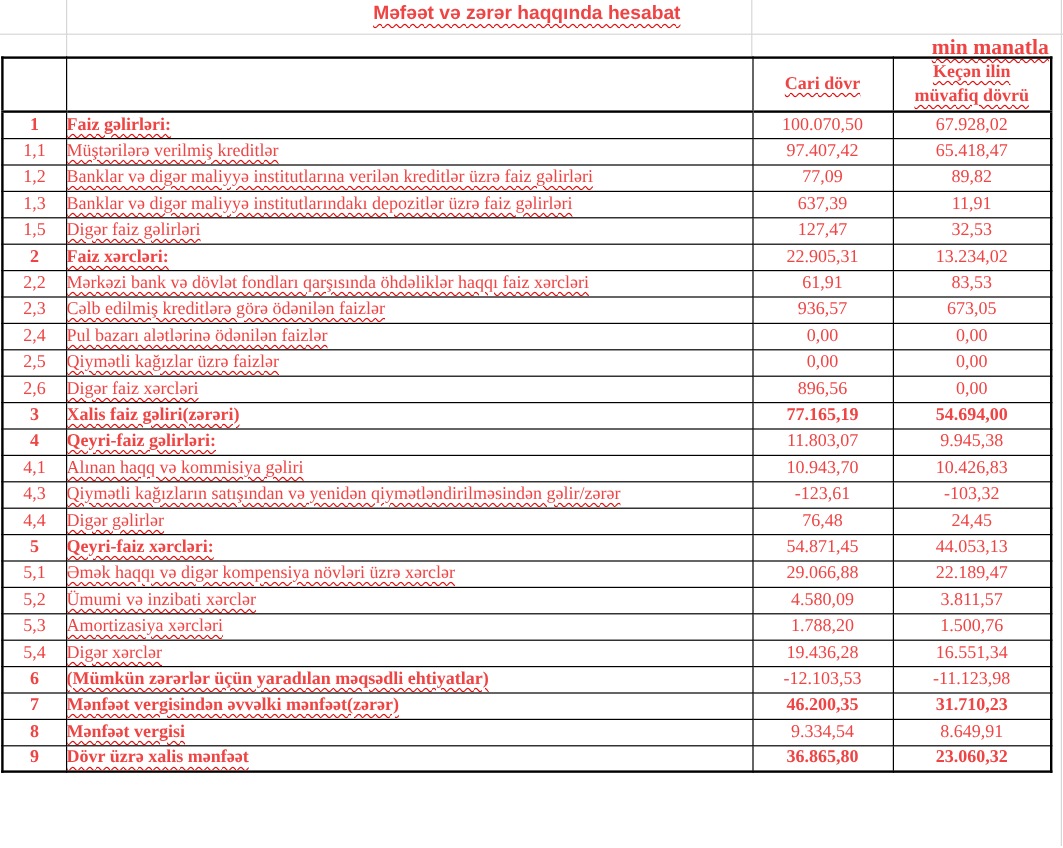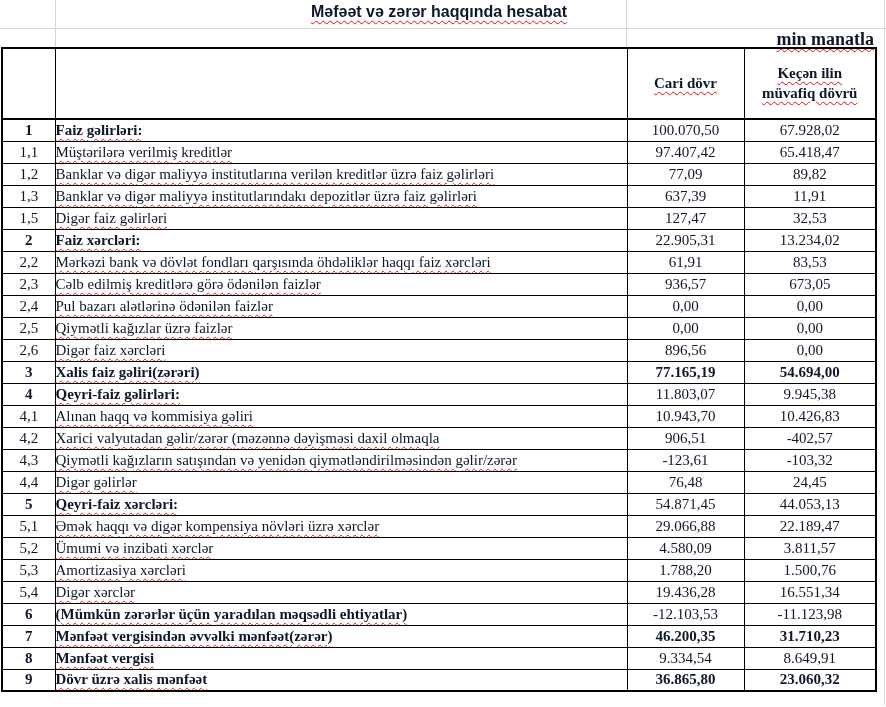--- a/index.html
+++ b/index.html
@@ -3,21 +3,21 @@
 <meta charset="utf-8">
 <style>
   html, body { margin: 0; padding: 0; background: #ffffff; }
   .sheet {
     position: relative;
     width: 886px;
     height: 705px;
     background: #ffffff;
     font-family: "Liberation Serif", serif;
     font-size: 15px;
-    color: #0f172a;
+    color: #ef4444;
     overflow: hidden;
   }
   
   .gridline { position: absolute; background: #d6d6d6; }
   .gl-h1 { left: 0; top: 28px; width: 886px; height: 1px; }
   .gl-v1 { left: 55px; top: 0; width: 1px; height: 47px; }
   .gl-v2 { left: 626px; top: 0; width: 1px; height: 47px; }
   .gl-v3 { left: 884px; top: 0; width: 1px; height: 707px; }
 
   .page-title {
@@ -56,21 +56,21 @@
     white-space: nowrap;
     font-weight: normal;
     vertical-align: middle;
   }
   table.report thead th {
     border-bottom: 2px solid #000;
     height: 43px;
     text-align: center;
     font-weight: bold;
   }
-  table.report thead th.h-prev { white-space: normal; line-height: 1.3; padding: 13px 6px; }
+  table.report thead th.h-prev { white-space: normal; line-height: 1.3; padding: 0 6px; }
   table.report tbody tr { height: 22px; }
   td.c-num { text-align: center; }
   td.c-label { text-align: left; padding-left: 4px; }
   td.c-val { text-align: center; padding-right: 3px; }
   tr.section td.c-num, tr.section td.c-label { font-weight: bold; }
   tr.totals td.c-val { font-weight: bold; }
 </style>
 </head>
 <body>
 
@@ -178,26 +178,20 @@
       <td class="c-val">11.803,07</td>
       <td class="c-val">9.945,38</td>
     </tr>
         <tr>
       <td class="c-num">4,1</td>
       <td class="c-label"><span class="wavy">Alınan haqq və kommisiya gəliri</span></td>
       <td class="c-val">10.943,70</td>
       <td class="c-val">10.426,83</td>
     </tr>
         <tr>
-      <td class="c-num">4,2</td>
-      <td class="c-label"><span class="wavy">Xarici valyutadan gəlir/zərər (məzənnə dəyişməsi daxil olmaqla</span></td>
-      <td class="c-val">906,51</td>
-      <td class="c-val">-402,57</td>
-    </tr>
-        <tr>
       <td class="c-num">4,3</td>
       <td class="c-label"><span class="wavy">Qiymətli kağızların satışından və yenidən qiymətləndirilməsindən gəlir/zərər</span></td>
       <td class="c-val">-123,61</td>
       <td class="c-val">-103,32</td>
     </tr>
         <tr>
       <td class="c-num">4,4</td>
       <td class="c-label"><span class="wavy">Digər gəlirlər</span></td>
       <td class="c-val">76,48</td>
       <td class="c-val">24,45</td>

